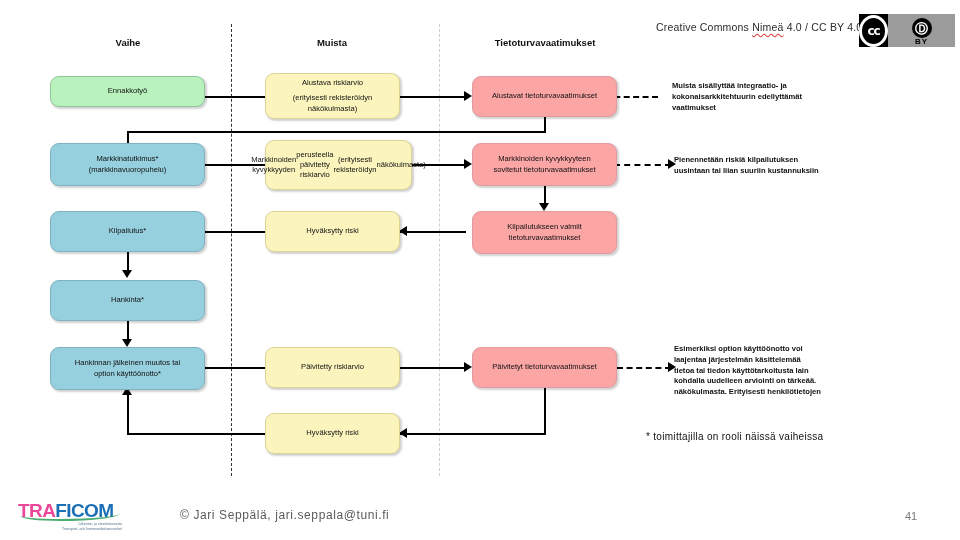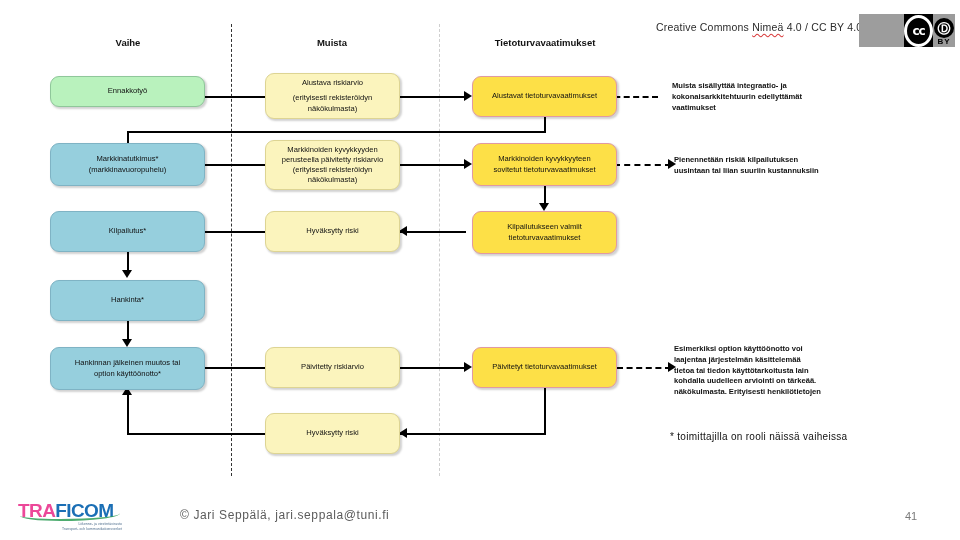--- a/index.html
+++ b/index.html
@@ -19,21 +19,21 @@
     text-decoration:underline;
     text-decoration-style:wavy;
     text-decoration-color:#d83b3b;
     text-underline-offset:2px;
   }
   .cc-badge{
     position:absolute;left:859px;top:14px;width:96px;height:33px;
     background:#9d9d9d;display:flex;align-items:stretch;
   }
   .cc-badge .cc-left{
-    width:29px;background:#000;display:flex;align-items:center;justify-content:center;margin-left:45px;
+    width:29px;background:#000;display:flex;align-items:center;justify-content:center;
   }
   .cc-badge .cc-right{
     flex:1;background:#9b9b9b;position:relative;
     display:flex;align-items:center;justify-content:center;
   }
   .cc-ring{
     width:26px;height:26px;border-radius:50%;border:3px solid #fff;
     color:#fff;font-size:12px;font-weight:bold;
     display:flex;align-items:center;justify-content:center;
     font-family:"DejaVu Sans",sans-serif;letter-spacing:-1px;
@@ -63,21 +63,21 @@
   .node{
     position:absolute;box-sizing:border-box;
     border-radius:9px;border:1px solid #9aa8b5;
     display:flex;align-items:center;justify-content:center;
     text-align:center;font-size:7.6px;color:#111;line-height:1.35;
     padding:3px 6px;box-shadow:1.5px 1.5px 2px rgba(0,0,0,.18);
   }
   .node.green{background:#b9f2bd;border-color:#8fc79a;}
   .node.blue {background:#96cfdd;border-color:#7fb3c4;}
   .node.yellow{background:#fbf4bd;border-color:#ddd493;}
-  .node.pink {background:#fde047;border-color:#e09aa2;}
+  .node.pink {background:#fca5a5;border-color:#e09aa2;}
   .node span{display:block;}
   .node .gap{height:5px;}
 
   
   .ln{position:absolute;background:#000;}
   .ln.h{height:2px;}
   .ln.v{width:2px;}
   .arrow{
     position:absolute;width:0;height:0;
   }
@@ -227,21 +227,21 @@
     <span>option käyttöönotto*</span>
   </div>
 
   <div class="node yellow" style="left:265px;top:73px;width:135px;height:46px;flex-direction:column;">
     <span>Alustava riskiarvio</span>
     <div class="gap"></div>
     <span>(erityisesti rekisteröidyn</span>
     <span>näkökulmasta)</span>
   </div>
 
-  <div class="node yellow" style="left:265px;top:140px;width:135px;height:50px;flex-direction:column;">
+  <div class="node yellow" style="left:265px;top:140px;width:147px;height:50px;flex-direction:row;">
     <span>Markkinoiden kyvykkyyden</span>
     <span>perusteella päivitetty riskiarvio</span>
     <span>(erityisesti rekisteröidyn</span>
     <span>näkökulmasta)</span>
   </div>
 
   <div class="node yellow" style="left:265px;top:211px;width:135px;height:41px;">
     <span>Hyväksytty riski</span>
   </div>
 
@@ -283,21 +283,21 @@
   </div>
 
   <div class="anno" style="left:674px;top:344px;width:215px;">
     <div>Esimerkiksi option käyttöönotto voi</div>
     <div>laajentaa järjestelmän käsittelemää</div>
     <div>tietoa tai tiedon käyttötarkoitusta lain</div>
     <div>kohdalla uudelleen arviointi on tärkeää.</div>
     <div>näkökulmasta. Erityisesti henkilötietojen</div>
   </div>
 
-  <div class="footnote" style="left:646px;top:431px;margin-left:24px;">* toimittajilla on rooli näissä vaiheissa</div>
+  <div class="footnote" style="left:646px;top:431px;">* toimittajilla on rooli näissä vaiheissa</div>
 
   <div class="logo">
     <div class="word"><span class="g">TRA</span><span class="b">FICOM</span></div>
     <div class="swoosh"></div>
     <div class="sub">
       <div>Liikenne- ja viestintävirasto</div>
       <div>Transport- och kommunikationsverket</div>
     </div>
   </div>
 

